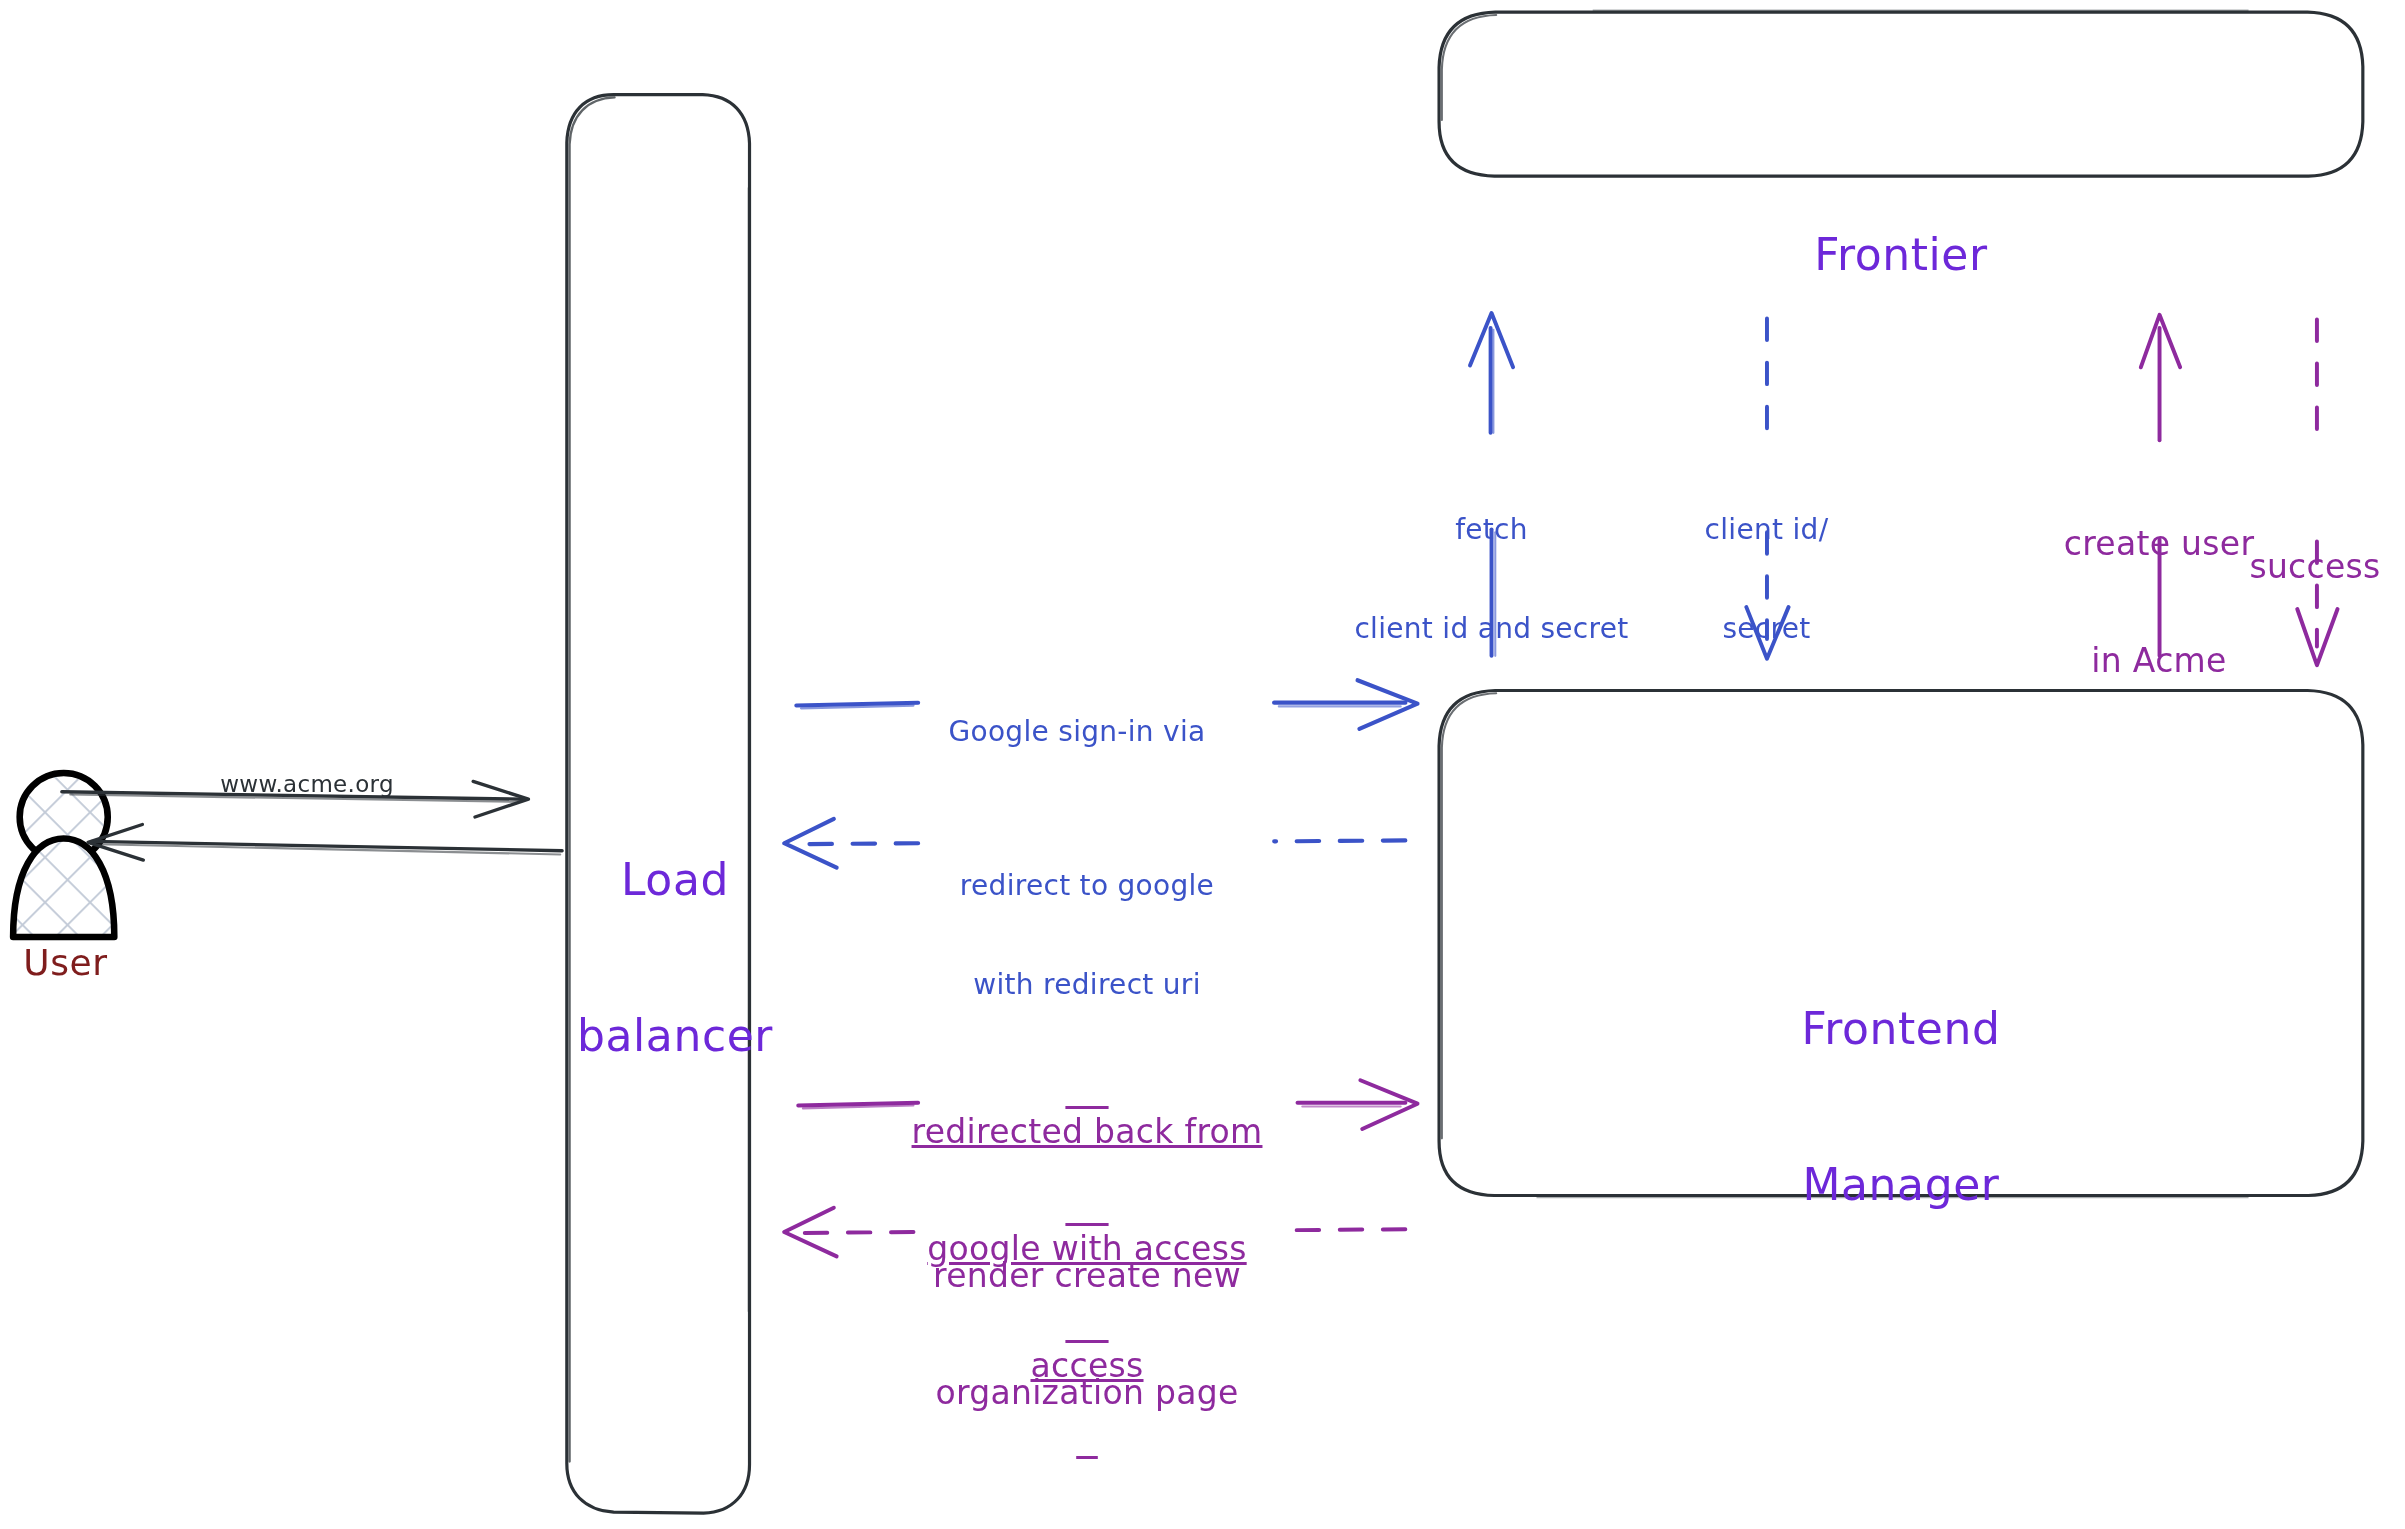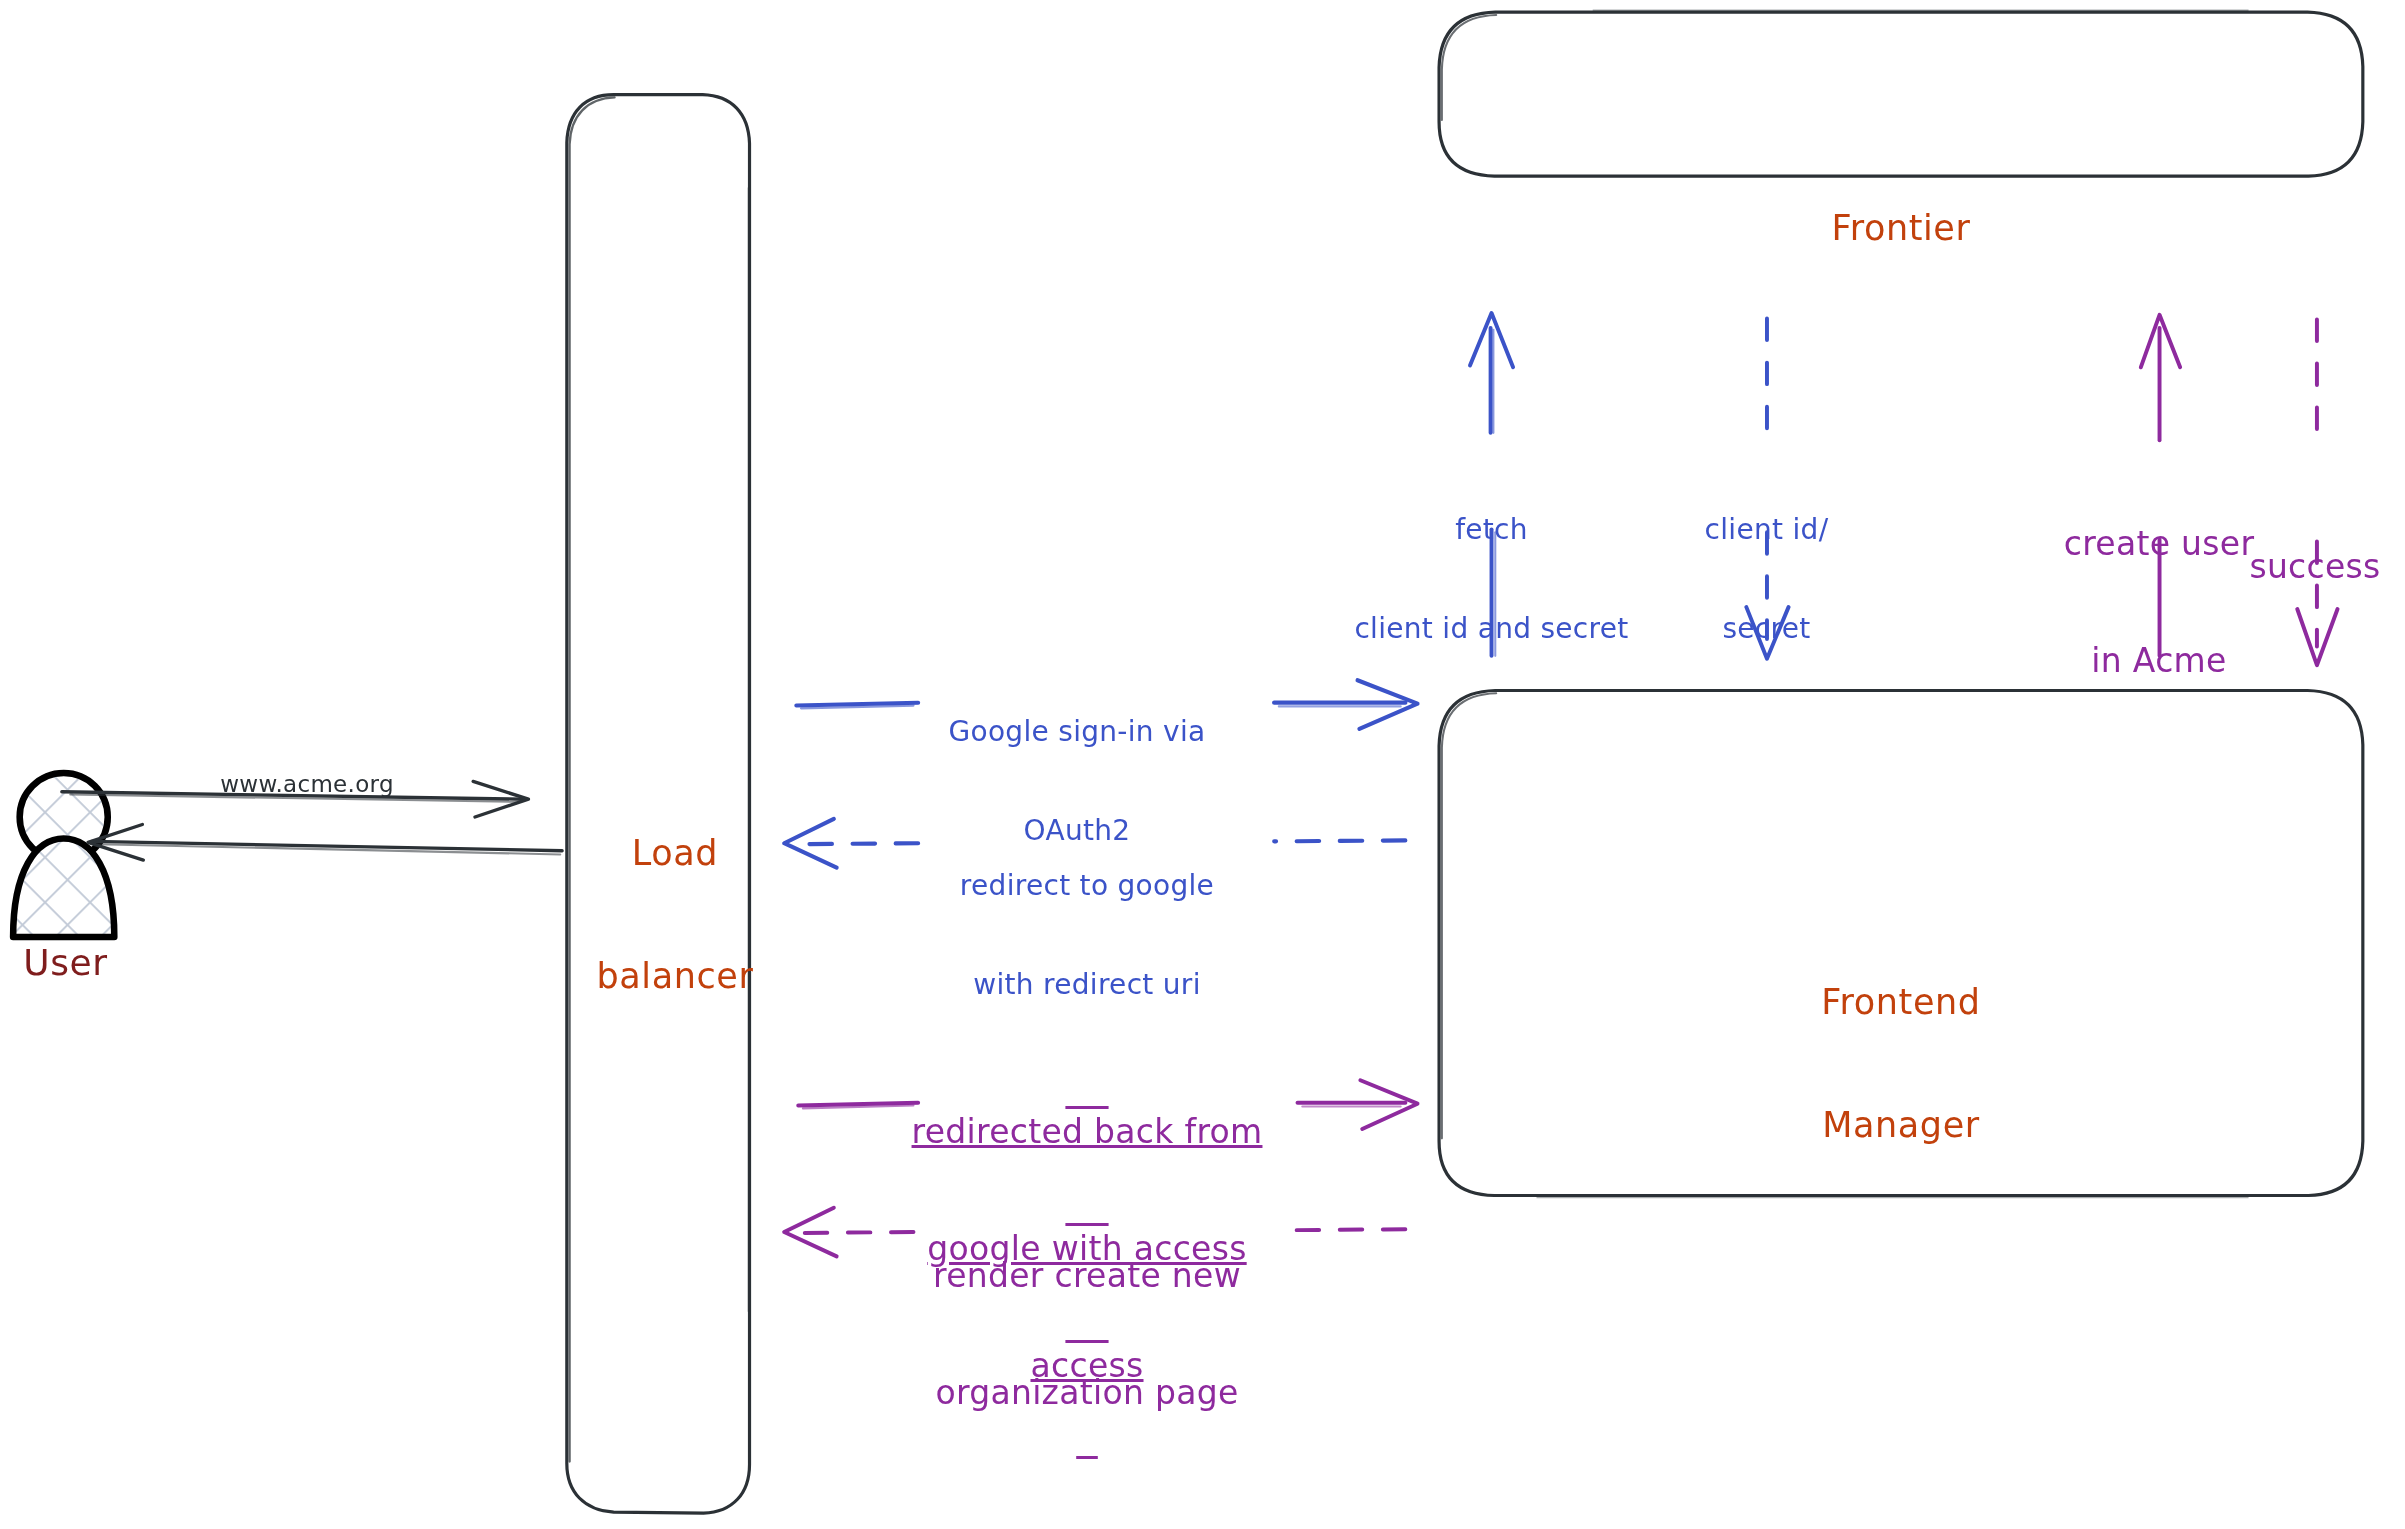--- a/index.html
+++ b/index.html
@@ -27,22 +27,22 @@
   }
   .lbl {
     position: absolute;
     font-family: "DejaVu Sans", sans-serif;
     line-height: 1.18;
     white-space: pre;
     text-align: center;
     pointer-events: none;
   }
   .node-label {
-    color: #c2410c;
-    font-size: 35px;
+    color: #6d28d9;
+    font-size: 44px;
     letter-spacing: 0.6px;
   }
   .edge-label-blue {
     color: #3b53c8;
     font-size: 28px;
     letter-spacing: 0.3px;
   }
   .edge-label-purple {
     color: #8e2a9e;
     font-size: 33px;
@@ -187,21 +187,20 @@
     <div>Frontend</div>
     <div>Manager</div>
   </div>
 
   <div class="lbl actor-label" style="left:0px; top:942px; width:131px;">User</div>
 
   <div class="lbl edge-label-dark" style="left:157px; top:771px; width:300px;">www.acme.org</div>
 
   <div class="lbl edge-label-blue" style="left:880px; top:649px; width:394px;text-align:center;">
     <div>Google sign-in via</div>
-    <div>OAuth2</div>
   </div>
 
   <div class="lbl edge-label-blue" style="left:890px; top:803px; width:394px;">
     <div>redirect to google</div>
     <div>with redirect uri</div>
   </div>
 
   <div class="lbl edge-label-purple" style="left:876px; top:1035px; width:422px;text-decoration:underline;">
     <div>redirected back from</div>
     <div>google with access</div>

